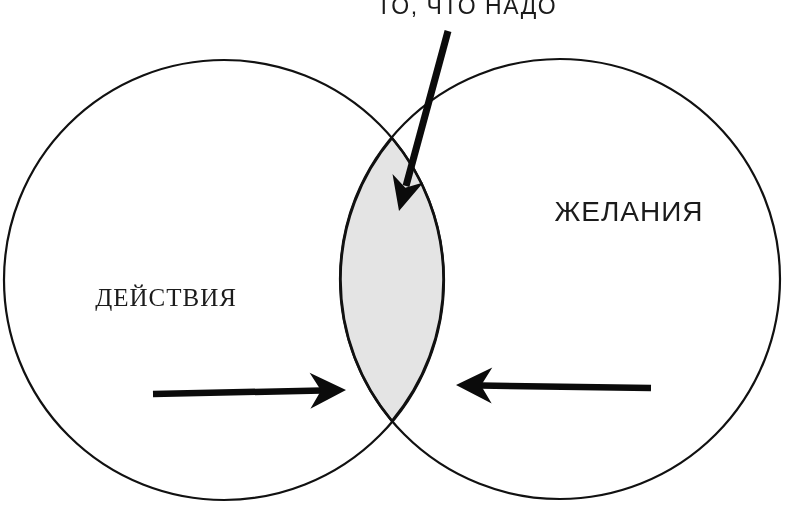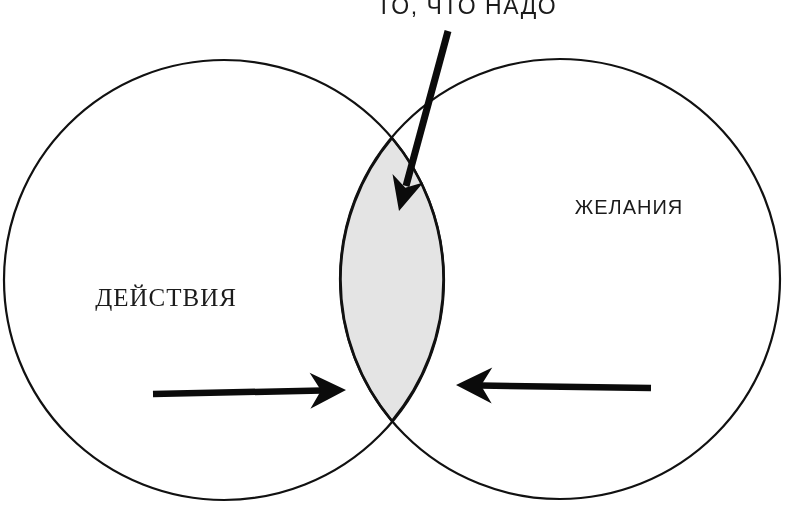--- a/index.html
+++ b/index.html
@@ -37,21 +37,21 @@
   .vlabel.left {
     left: 166px;
     top: 284px;
     font-size: 25px;
     letter-spacing: 1px;
     font-family: Liberation Serif, serif;
   }
   .vlabel.right {
     left: 629px;
     top: 196px;
-    font-size: 20px;
+    font-size: 28px;
     letter-spacing: 1px;
   }
 </style>
 </head>
 <body>
 
 <div class="stage">
 
   <svg width="790" height="505" viewBox="0 0 790 505">
 

